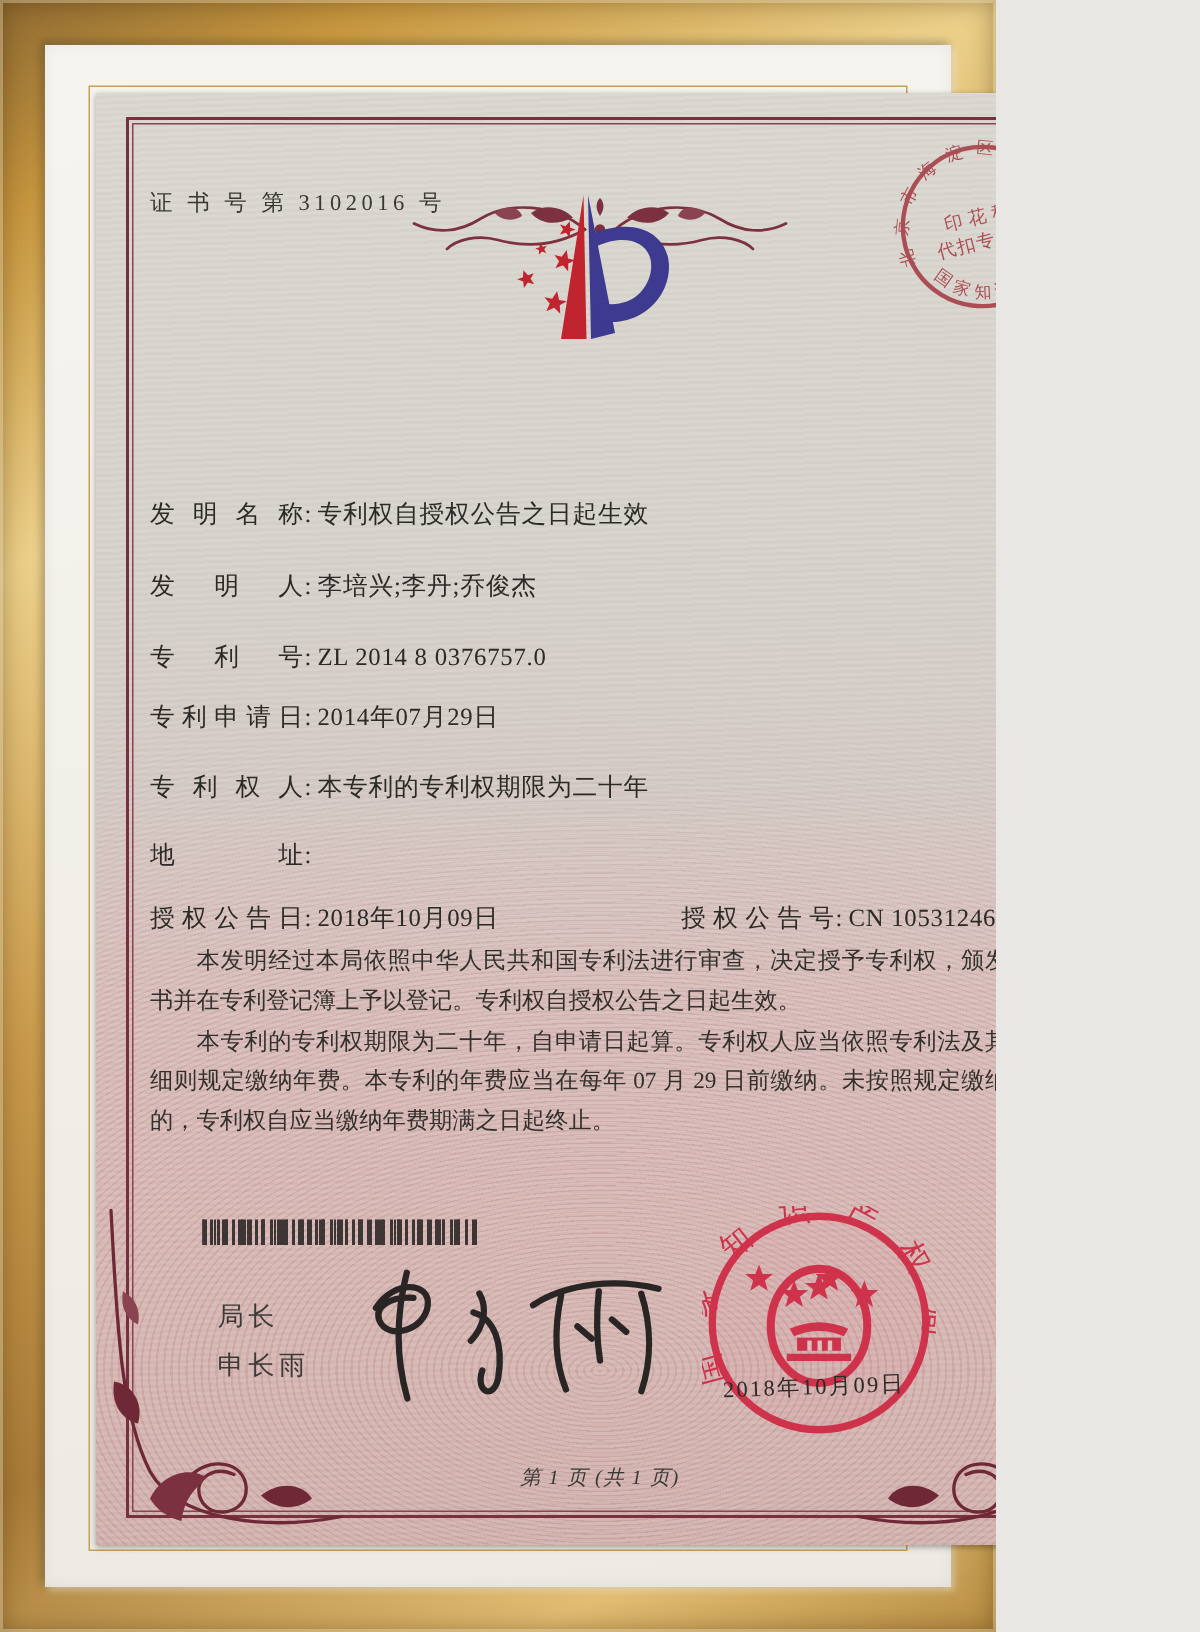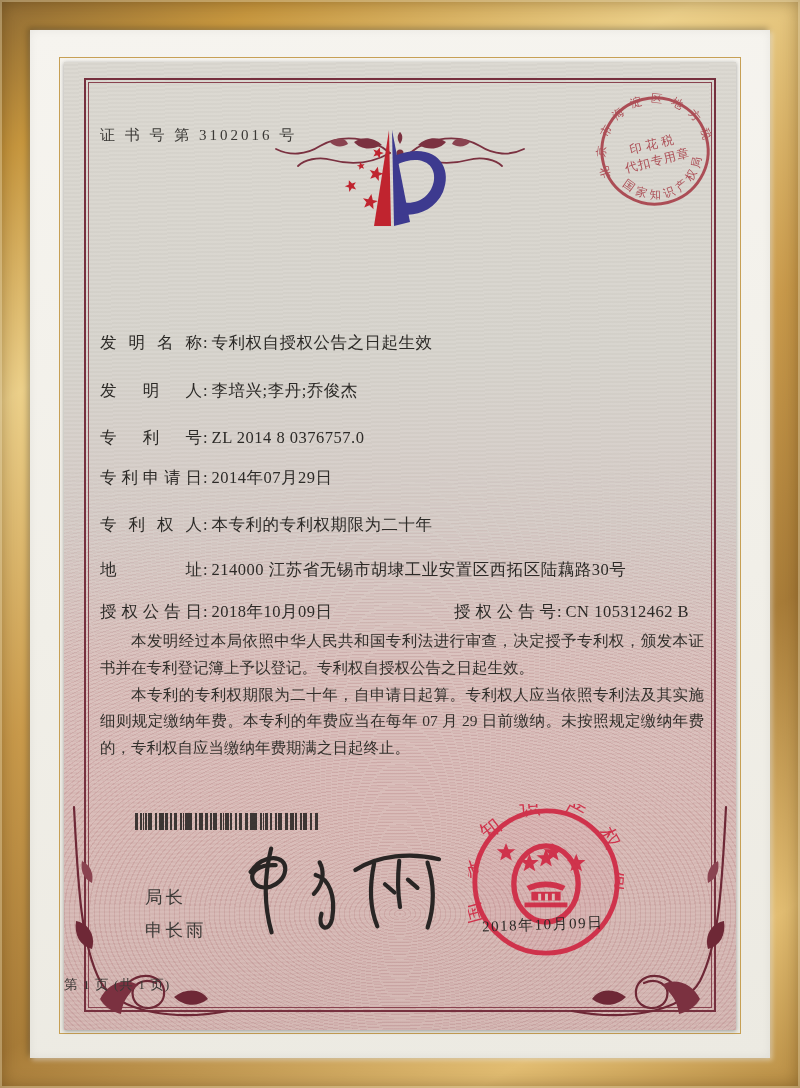--- a/index.html
+++ b/index.html
@@ -1,17 +1,17 @@
 <!DOCTYPE html>
 <html><head>
 <meta charset="utf-8">
 <style>
   html,body{margin:0;padding:0;background:#e9e7e3;}
   *{box-sizing:border-box;}
-  .photo{position:relative;width:800px;height:1088px;overflow:hidden;
+  .photo{position:relative;width:664px;height:1088px;overflow:hidden;
     font-family:"Liberation Serif","DejaVu Serif",serif;}
   
   .frame{position:absolute;inset:0;
     background:linear-gradient(150deg,#8f6b33 0%,#c6963e 10%,#ecd08a 26%,#c99a4b 48%,#a87c38 68%,#e2bd72 88%,#b98e44 100%);}
   .frame::after{content:"";position:absolute;inset:0;
     box-shadow:inset 0 0 0 2px rgba(255,240,200,.35), inset 0 0 18px rgba(60,35,5,.45);}
   
   .matte{position:absolute;inset:30px;background:linear-gradient(175deg,#f6f4ef 0%,#f1efe8 55%,#eceae2 100%);
     box-shadow:-2px -2px 6px rgba(0,0,0,.28), 2px 2px 5px rgba(255,255,255,.5), inset 0 0 10px rgba(0,0,0,.06);}
   .pinstripe{position:absolute;left:59px;top:57px;right:59px;bottom:54px;border:1px solid #c7a055;}
@@ -46,26 +46,26 @@
   .paras{position:absolute;left:36px;top:566px;width:604px;font-size:15.5px;line-height:1.73;
     color:#33302c;text-align:justify;}
   .paras p{margin:0;text-indent:2em;}
   .barcode{position:absolute;left:71px;top:751px;width:183px;height:17px;
     background:
      repeating-linear-gradient(90deg,#23201e 0 2px,transparent 2px 5px),
      repeating-linear-gradient(90deg,#23201e 0 1px,transparent 1px 8px),
      repeating-linear-gradient(90deg,#23201e 0 3px,transparent 3px 13px);
     opacity:.85;}
   .director{position:absolute;left:81px;top:799px;font-family:Liberation Serif, serif;
-    font-size:17.5px;color:#3c3a37;letter-spacing:3px;line-height:1.9;margin-top:20px;}
+    font-size:17.5px;color:#3c3a37;letter-spacing:3px;line-height:1.9;}
   .signature{position:absolute;left:168px;top:768px;width:220px;height:110px;transform:rotate(-1deg);}
   .seal{position:absolute;left:404px;top:742px;width:156px;height:156px;opacity:.9;mix-blend-mode:multiply;}
   .seal-date{position:absolute;left:418px;top:852px;width:200px;font-size:15px;color:#2c2a27;
     letter-spacing:1.5px;transform:rotate(-2deg);z-index:4;}
-  .pfooter{position:absolute;left:0;right:0;top:914px;font-size:13.5px;color:#3a3835;letter-spacing:1px;}
+  .pfooter{position:absolute;left:0;right:0;top:914px;text-align:center;font-size:13.5px;color:#3a3835;letter-spacing:1px;font-style:italic;}
 </style>
 </head>
 <body>
 
 <div class="photo">
   <div class="frame"></div>
   <div class="matte"></div>
   <div class="pinstripe"></div>
 
   <div class="paper">
@@ -188,21 +188,20 @@
           </span>
           <span class="fcolon">:</span>
         <span class="fvalue">本专利的专利权期限为二十年</span>
       </div>
       <div class="frow" style="left:36px;top:497px;">
         <span class="flabel">
             <span>地</span>
             <span>址</span>
           </span>
           <span class="fcolon">:</span>
-        <span class="fvalue">214000 江苏省无锡市胡埭工业安置区西拓区陆藕路30号</span>
       </div>
       <div class="frow" style="left:36px;top:539px;">
         <span class="flabel">
             <span>授</span>
             <span>权</span>
             <span>公</span>
             <span>告</span>
             <span>日</span>
           </span>
           <span class="fcolon">:</span>

